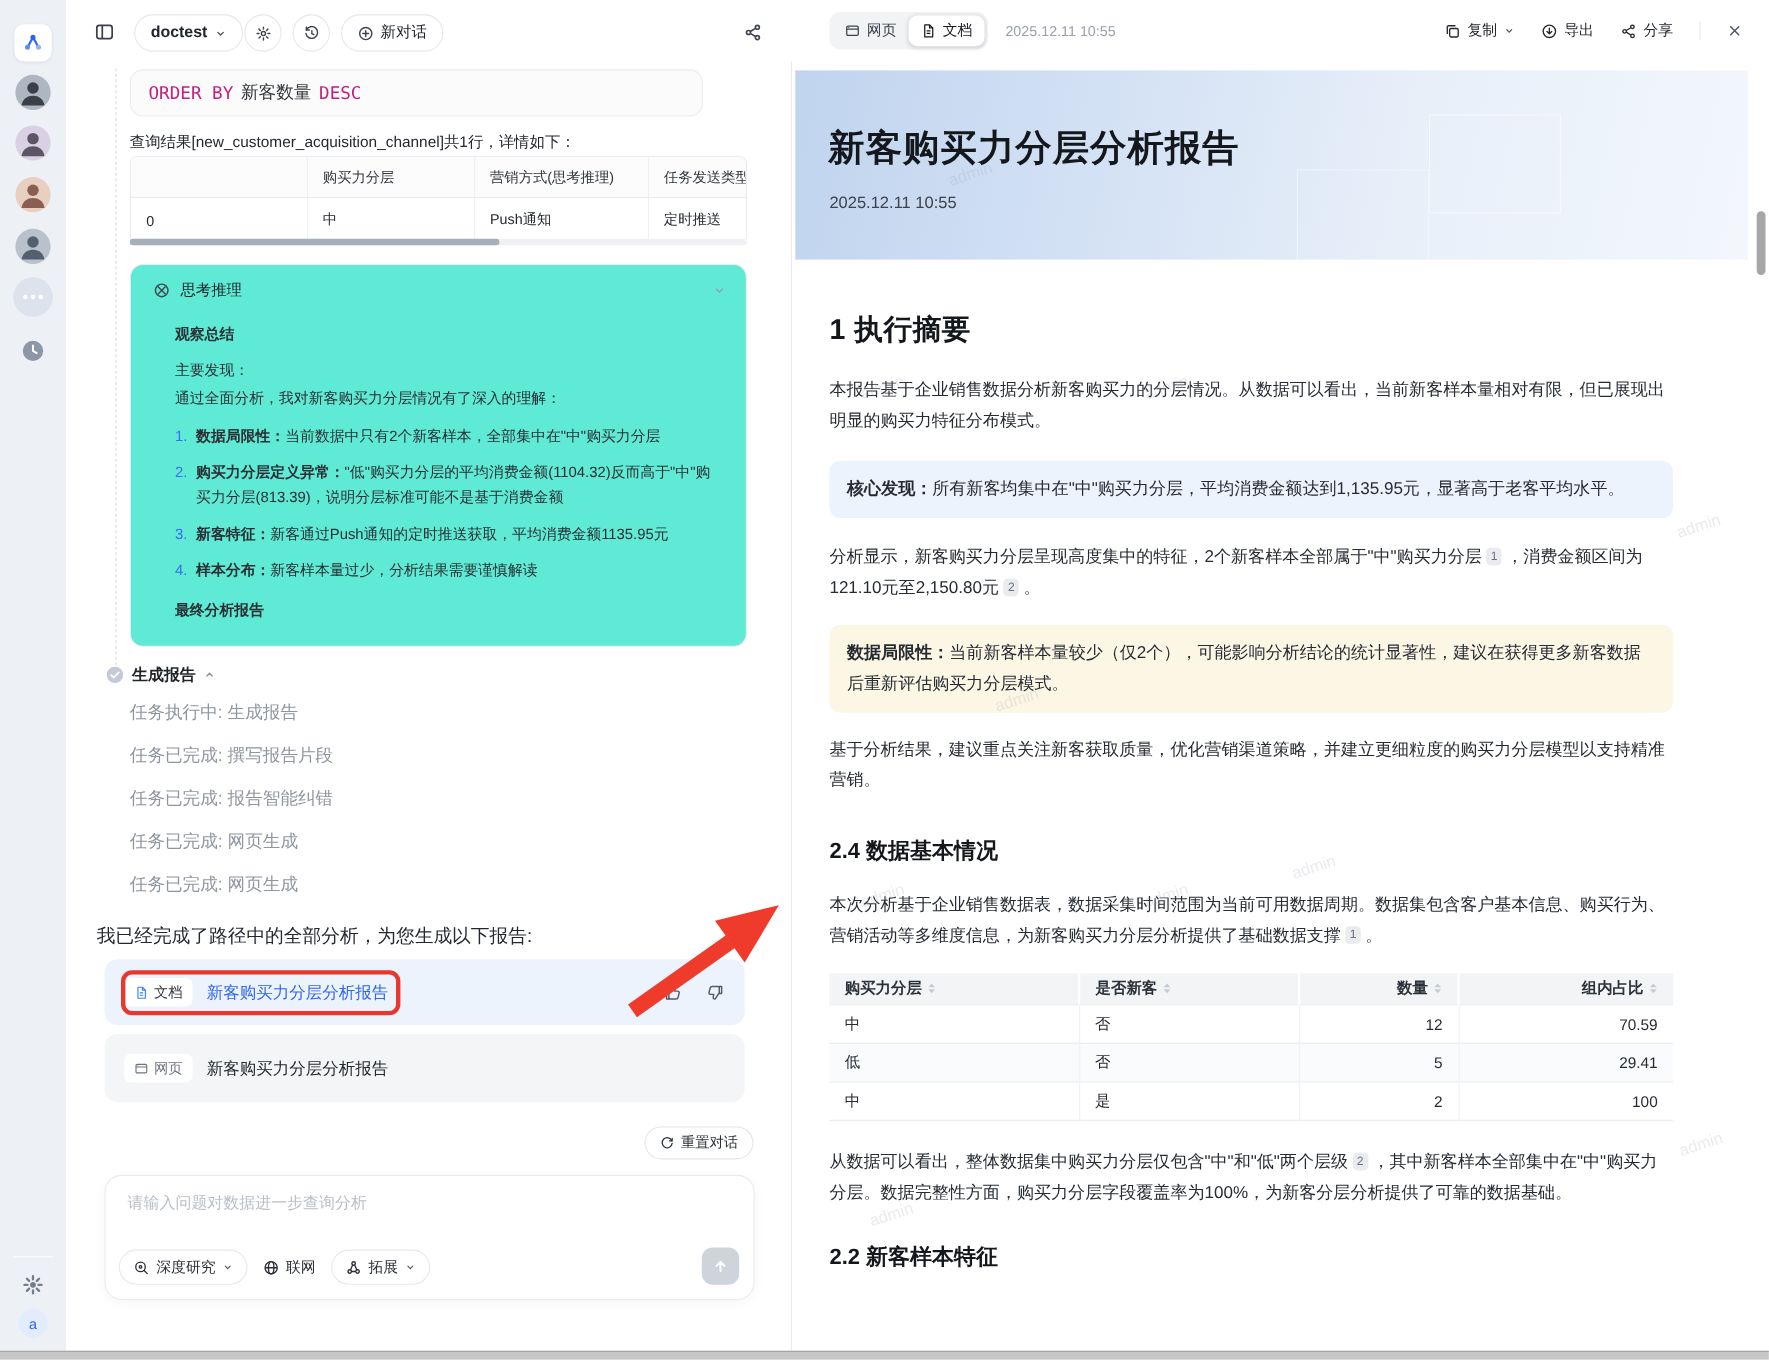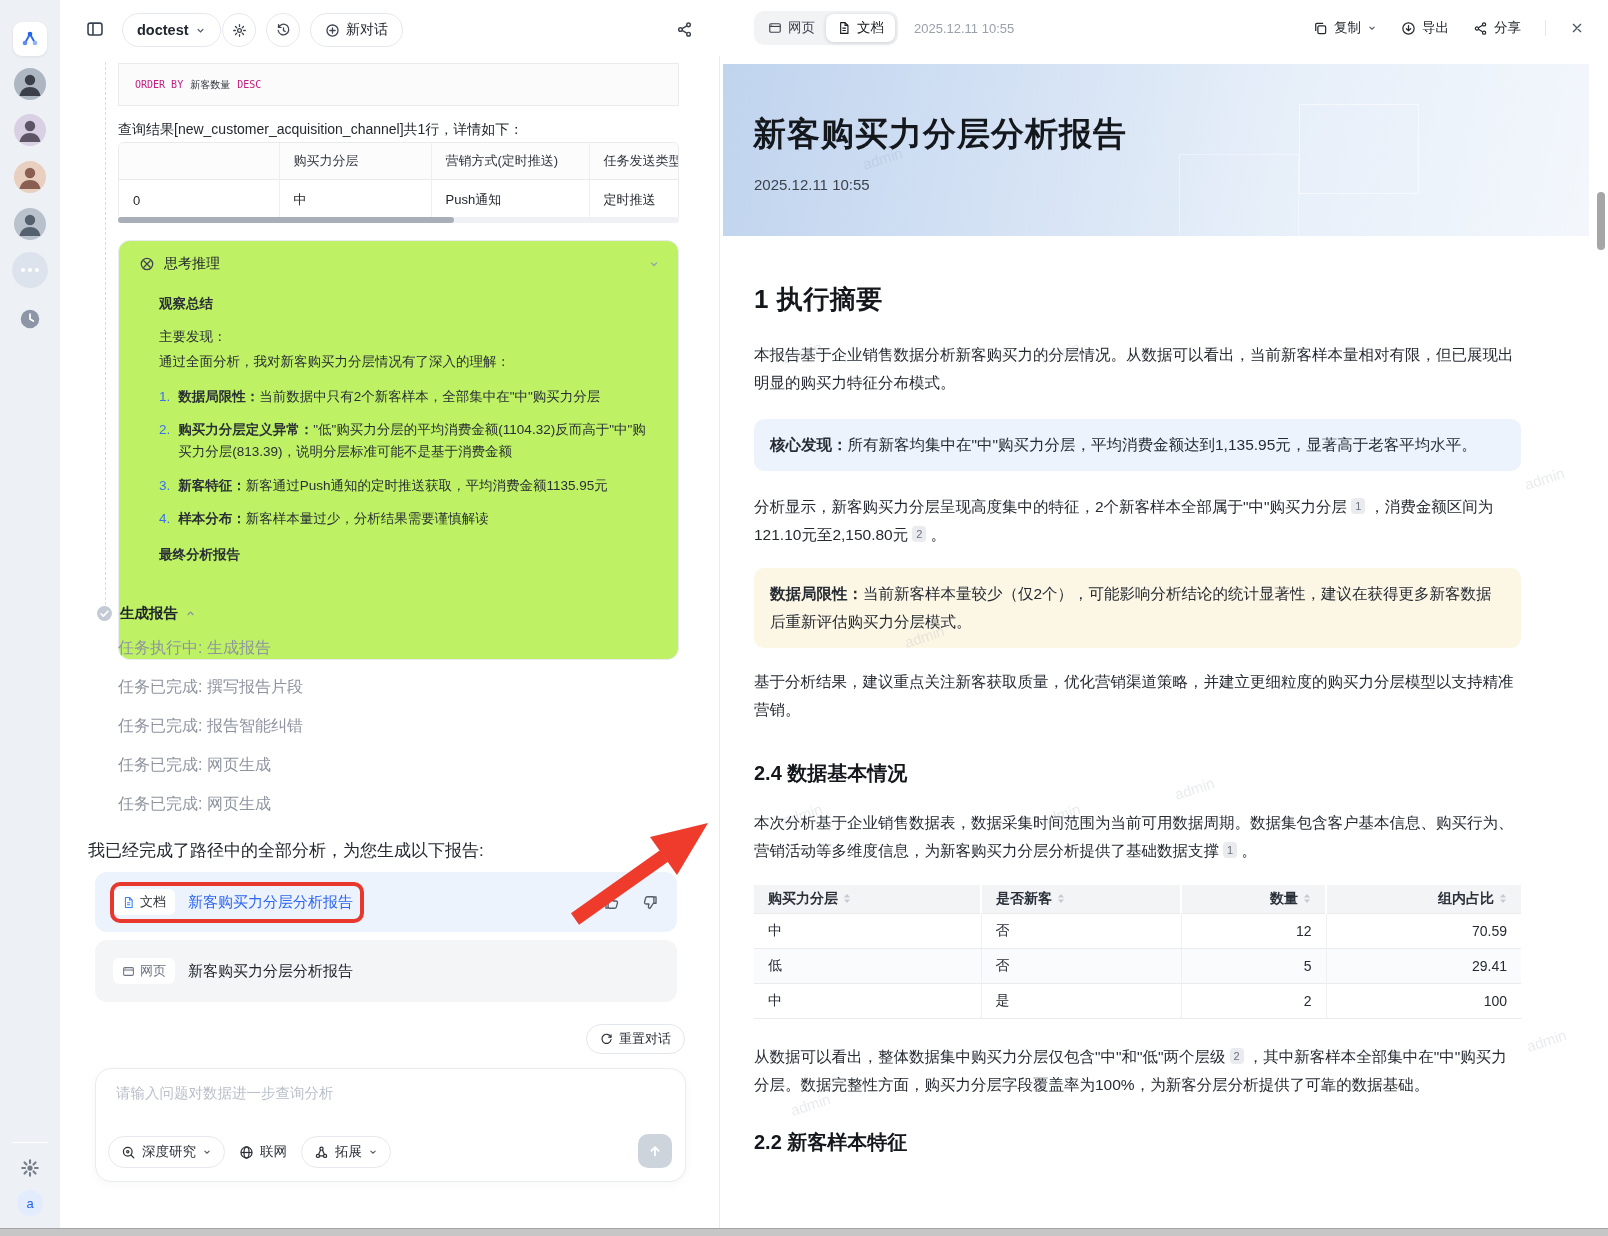--- a/index.html
+++ b/index.html
@@ -32,38 +32,38 @@
   .pill{display:inline-flex;align-items:center;gap:6px;height:34px;border:1px solid #e5e8ed;border-radius:17px;
     background:#fff;padding:0 14px;font-size:14px;color:#21262e;}
   .ch-ws{position:absolute;left:62px;top:13px;font-weight:700;font-size:14.5px;}
   .circle-btn{position:absolute;top:13px;width:34px;height:34px;border:1px solid #e5e8ed;border-radius:50%;
     background:#fff;display:flex;align-items:center;justify-content:center;color:#3f4650;}
   .ch-newchat{position:absolute;left:250px;top:13px;}
   .ch-share{position:absolute;left:616px;top:21px;color:#3f4650;}
 
   .timeline{position:absolute;left:45px;top:62px;height:548px;border-left:1px dashed #d8dce3;}
 
-  .code-block{position:absolute;left:58px;top:63px;width:561px;height:43px;background:#fbfbfc;border:1px solid #e9ebef;
-    border-radius:0;display:flex;align-items:center;padding:0 16px;
-    font-family:"DejaVu Sans Mono","Liberation Mono",monospace;font-size:10px;white-space:pre;}
+  .code-block{position:absolute;left:58px;top:63px;width:521px;height:43px;background:#fbfbfc;border:1px solid #e9ebef;
+    border-radius:12px;display:flex;align-items:center;padding:0 16px;
+    font-family:"DejaVu Sans Mono","Liberation Mono",monospace;font-size:16px;white-space:pre;}
   .code-kw{color:#c41d7f;}
   .code-field{color:#33363c;margin:0 7px;}
 
   .qr-intro{position:absolute;left:58px;top:121px;font-size:14px;color:#23282f;}
   .qr-table{position:absolute;left:58px;top:142px;width:561px;border:1px solid #e8eaed;border-radius:6px;overflow:hidden;}
   .qr-table table{border-collapse:collapse;width:561px;table-layout:fixed;font-size:13px;}
   .qr-table th{background:#fcfcfd;font-weight:400;color:#2f353c;text-align:left;padding:9px 14px;
     border-bottom:1px solid #e8eaed;border-right:1px solid #edeff2;white-space:nowrap;overflow:hidden;}
   .qr-table td{background:#fff;color:#23282f;padding:11px 14px;border-right:1px solid #edeff2;white-space:nowrap;overflow:hidden;}
   .qr-table th:last-child,.qr-table td:last-child{border-right:none;}
   .qr-scroll{position:absolute;left:58px;top:217px;width:561px;height:6px;border-radius:3px;background:#f0f1f4;}
   .qr-thumb{position:absolute;left:0;top:0;width:336px;height:6px;border-radius:3px;background:#a9afb8;}
 
-  .think-card{position:absolute;left:58px;top:240px;width:561px;height:420px;border:1px solid #e9ebef;border-radius:12px;
-    background:#bef264;overflow:hidden;}
+  .think-card{position:absolute;left:58px;top:240px;width:561px;height:348px;border:1px solid #e9ebef;border-radius:12px;
+    background:#5eead4;overflow:hidden;}
   .think-head{display:flex;align-items:center;gap:9px;padding:14px 18px 6px 20px;font-size:14px;color:#23282f;}
   .think-head .chev{margin-left:auto;color:#9aa1ab;}
   .think-body{padding:6px 20px 0 40px;font-size:13.5px;color:#2a2f36;}
   .tb-title{font-weight:700;margin-top:10px;font-size:13.5px;}
   .tb-p{margin-top:12px;line-height:1.85;}
   .tb-li{display:flex;gap:8px;margin-top:11px;line-height:1.65;}
   .tb-num{color:#3b6ef0;flex:none;}
   .tb-label{font-weight:700;}
   .tb-footer{font-weight:700;margin-top:16px;}
 
@@ -303,21 +303,21 @@
       <colgroup>
           <col style="width:160px">
           <col style="width:152px">
           <col style="width:158px">
           <col style="width:91px">
         </colgroup>
       <thead>
           <tr>
         <th></th>
         <th>购买力分层</th>
-        <th>营销方式(定时推送)</th>
+        <th>营销方式(思考推理)</th>
         <th>任务发送类型</th>
       </tr>
         </thead>
       <tbody>
           <tr>
         <td>0</td>
         <td>中</td>
         <td>Push通知</td>
         <td>定时推送</td>
       </tr>

